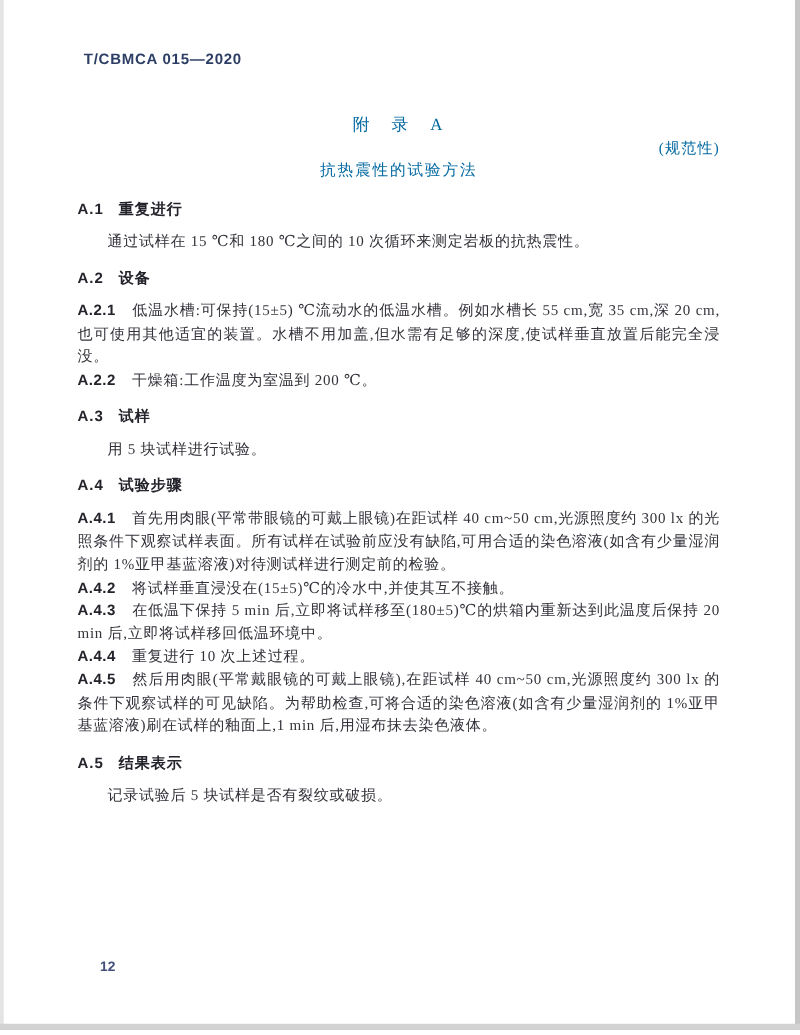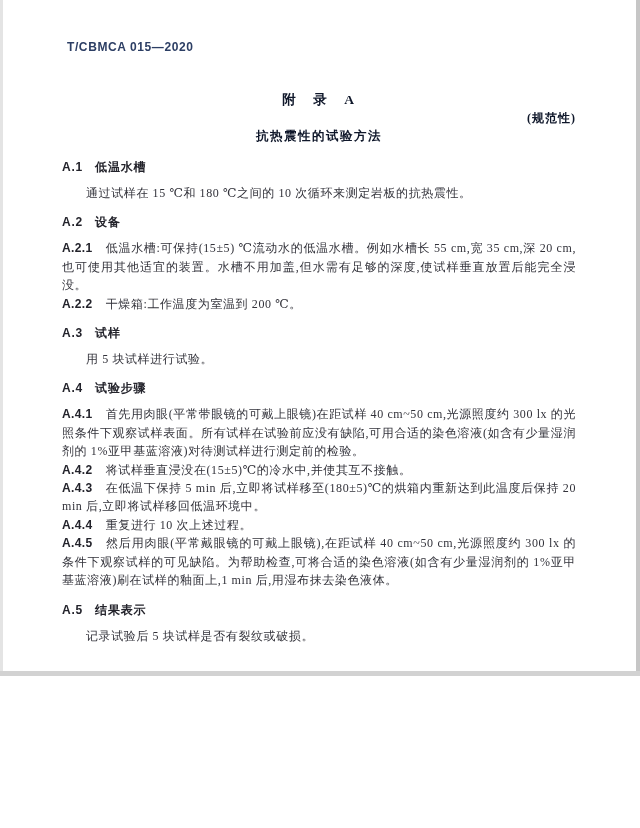--- a/index.html
+++ b/index.html
@@ -1,19 +1,19 @@
 <!DOCTYPE html>
 <html><head>
 <meta charset="utf-8">
 <style>
   html, body { margin: 0; padding: 0; background: #ffffff; }
   .page {
     position: relative;
     width: 640px;
-    height: 676px;
+    height: 824px;
     background: #ffffff;
     overflow: hidden;
     font-family: "Liberation Serif", "DejaVu Serif", serif;
     color: #32323a;
   }
   
   .edge { position: absolute; background: #c9c9c9; }
   .edge-left   { left: 0; top: 0; width: 3px; height: 828px; background: #e4e4e4; }
   .edge-right  { right: 0; top: 0; width: 4px; height: 828px; background: #c6c6c6; }
   .edge-bottom { left: 0; bottom: 0; width: 640px; height: 5px; background: #d2d2d2; }
@@ -27,21 +27,21 @@
     letter-spacing: 0.6px;
     color: #2c3e64;
   }
 
   .content {
     position: absolute;
     left: 62px; top: 90px;
     width: 514px;
   }
 
-  .appendix-head { text-align: center; color: #0f172a; font-weight: bold; }
+  .appendix-head { text-align: center; color: #0369a1; font-weight: normal; }
   .appendix-line1 { font-size: 13.5px; letter-spacing: 2px; line-height: 19px; }
   .appendix-line2 { font-size: 12px; letter-spacing: 1px; line-height: 18px; text-align: right; }
   .appendix-line3 { font-size: 12.5px; letter-spacing: 1.5px; line-height: 18px; }
 
   .body-text { margin-top: 14px; }
 
   .clause-heading {
     margin: 12px 0 8px 0;
     font-family: "Liberation Sans", "DejaVu Sans", sans-serif;
     font-weight: bold;
@@ -90,21 +90,21 @@
   <div class="content">
     <div class="appendix-head">
       <div class="appendix-line1">附　录　A</div>
       <div class="appendix-line2">(规范性)</div>
       <div class="appendix-line3">抗热震性的试验方法</div>
     </div>
 
     <div class="body-text">
 
       <div class="clause-heading">
-        <span class="clause-num">A.1</span><span class="clause-title">低温水槽</span>
+        <span class="clause-num">A.1</span><span class="clause-title">重复进行</span>
       </div>
 
       <p class="para indent">通过试样在 15 ℃和 180 ℃之间的 10 次循环来测定岩板的抗热震性。</p>
 
       <div class="clause-heading">
         <span class="clause-num">A.2</span><span class="clause-title">设备</span>
       </div>
 
       <p class="para">
         <span class="clause-num">A.2.1</span><span>低温水槽:可保持(15±5) ℃流动水的低温水槽。例如水槽长 55 cm,宽 35 cm,深 20 cm,也可使用其他适宜的装置。水槽不用加盖,但水需有足够的深度,使试样垂直放置后能完全浸没。</span>

